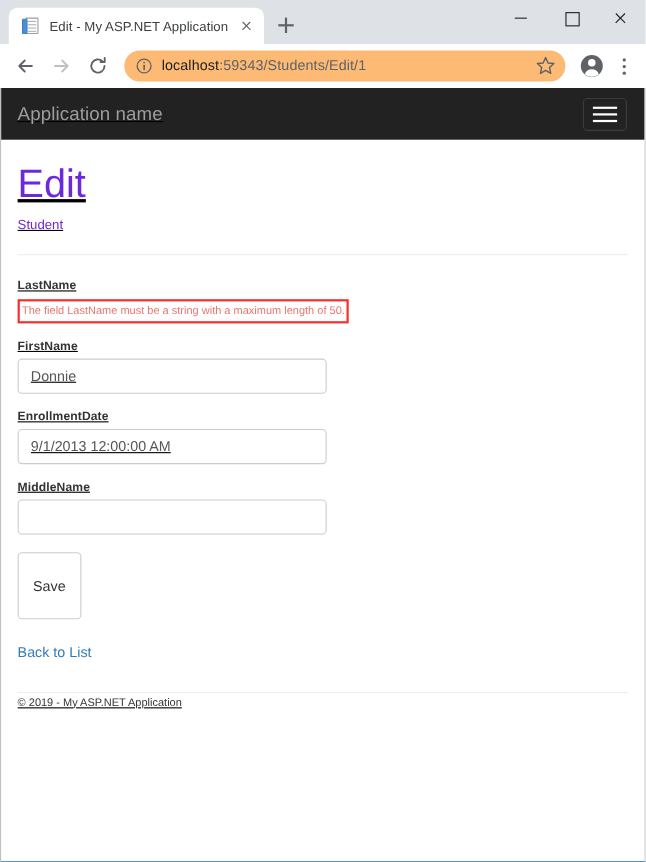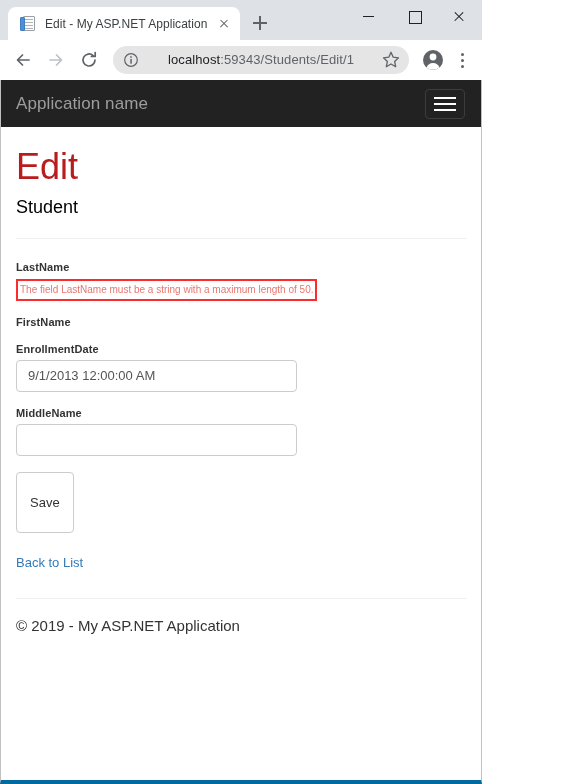--- a/index.html
+++ b/index.html
@@ -4,21 +4,21 @@
 <style>
   * { box-sizing: border-box; margin: 0; padding: 0; }
   html, body {
     width: 587px; height: 784px;
     font-family: "Liberation Sans", sans-serif;
     background: #ffffff;
     overflow: hidden;
   }
 
   .window {
-    width: 482px; height: 784px;
+    width: 587px; height: 784px;
     display: flex; flex-direction: column;
     background: #ffffff;
     position: relative;
   }
 
   
   .titlebar {
     height: 40px;
     background: #dee1e6;
     display: flex;
@@ -138,28 +138,27 @@
   .navbtn {
     width: 30px; height: 30px;
     margin-right: 3px;
     position: relative;
     flex: 0 0 30px;
   }
   .navbtn svg { position: absolute; left: 5px; top: 5px; }
   .omnibox {
     flex: 1 1 auto;
     height: 28px;
-    background: #e5e5e5;
+    background: #fdba74;
     border-radius: 14px;
     display: flex;
     align-items: center;
     padding: 0 6px 0 10px;
     margin: 0 4px 0 6px;
     min-width: 0;
-    text-align: center;
   }
   .info-icon {
     width: 16px; height: 16px;
     flex: 0 0 16px;
     margin-right: 8px;
     position: relative;
   }
   .url {
     font-size: 13px;
     color: #5f6368;
@@ -189,23 +188,24 @@
   .dots span:nth-child(1) { top: 7px; }
   .dots span:nth-child(2) { top: 13px; }
   .dots span:nth-child(3) { top: 19px; }
 
   
   .viewport {
     flex: 1 1 auto;
     background: #ffffff;
     border-left: 1px solid #c0c0c0;
     border-right: 1px solid #c0c0c0;
-    border-bottom: 4px solid #0369a1;
+    border-bottom: 1px solid #0369a1;
     overflow: hidden;
     position: relative;
+    text-decoration: underline;
   }
 
   .navbar {
     background: #222222;
     height: 47px;
     display: flex;
     align-items: center;
     justify-content: space-between;
     padding: 0 16px 0 15px;
   }
@@ -230,28 +230,28 @@
     background: #ffffff;
   }
 
   .container {
     padding: 0 15px;
   }
 
   h1.page-title {
     font-size: 36px;
     font-weight: normal;
-    color: #b91c1c;
+    color: #6d28d9;
     margin: 20px 0 0 0;
     line-height: 1.1;
   }
   h4.sub-title {
-    font-size: 18px;
+    font-size: 12px;
     font-weight: normal;
-    color: #000000;
+    color: #6d28d9;
     margin: 10px 0 0 0;
   }
   hr.divider {
     border: none;
     border-top: 1px solid #eeeeee;
     margin: 20px 0 0 0;
   }
 
   .form-group { margin-top: 15px; }
   .form-group:first-child { margin-top: 22px; }
@@ -314,22 +314,22 @@
     color: #337ab7;
     text-decoration: none;
   }
 
   hr.footer-rule {
     border: none;
     border-top: 1px solid #eeeeee;
     margin: 27px 0 0 0;
   }
   .footer-text {
-    margin-top: 18px;
-    font-size: 15px;
+    margin-top: 4px;
+    font-size: 10px;
     color: #333333;
   }
 </style>
 </head>
 <body>
 
 <div class="window">
 
   <div class="titlebar">
 
@@ -426,20 +426,21 @@
         <div class="form-group">
           <label class="ctrl-label">LastName</label>
           <span class="error-wrap">
             <span class="error-text">The field LastName must be a string with a maximum length of 50.</span>
           </span>
         </div>
 
         
         <div class="form-group">
           <label class="ctrl-label">FirstName</label>
+          <input class="form-control" type="text" value="Donnie" style="">
         </div>
 
         
         <div class="form-group">
           <label class="ctrl-label">EnrollmentDate</label>
           <input class="form-control" type="text" value="9/1/2013 12:00:00 AM" style="">
         </div>
 
         
         <div class="form-group">

